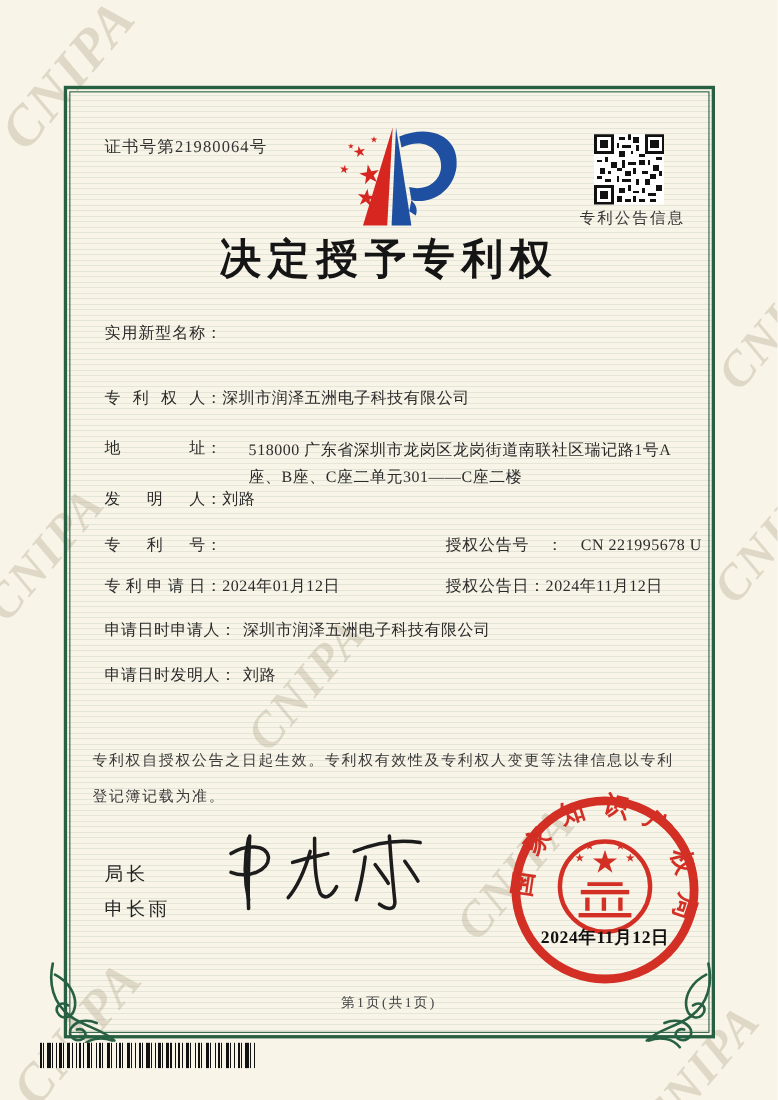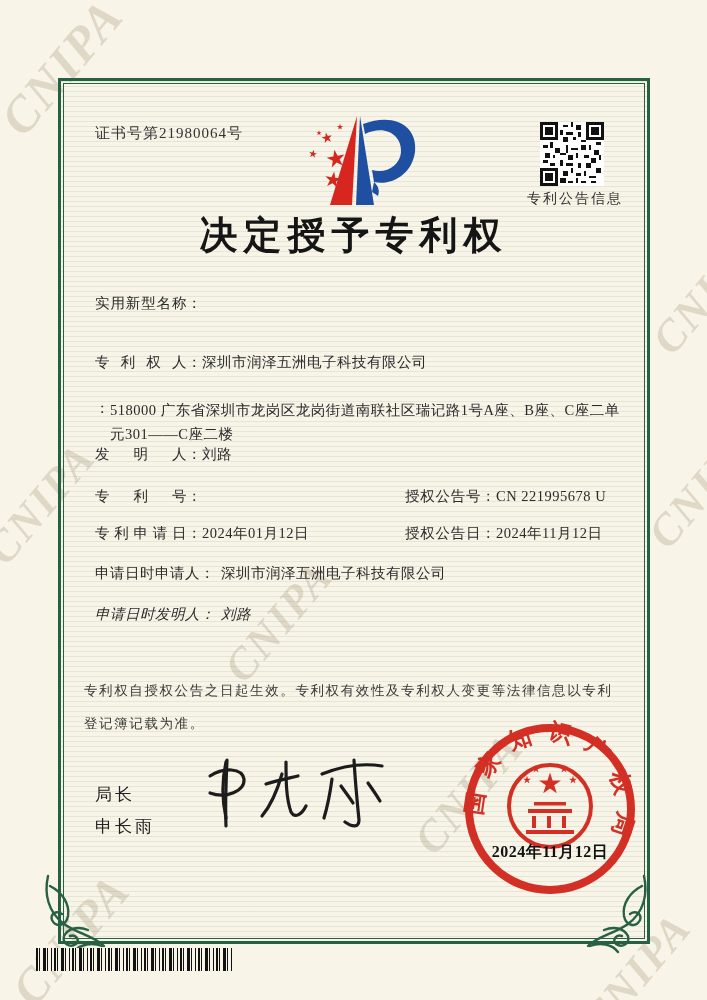--- a/index.html
+++ b/index.html
@@ -184,35 +184,36 @@
       <span class="colon">：</span>
   </div>
 
   <div class="row" style="top:352px;">
     <span class="lab">专利权人</span>
       <span class="colon">：</span>
     <span class="val">深圳市润泽五洲电子科技有限公司</span>
   </div>
 
   <div class="row" style="top:398px;">
-      <span class="colon">：</span>
-    <span class="val" style="line-height:24px;">518000 广东省深圳市龙岗区龙岗街道南联社区瑞记路1号A座、B座、C座二单元301——C座二楼</span>
+    <span class="lab">地址</span>
+      <span class="colon">：</span>
+    <span class="val" style="line-height:24px;margin-left:24px;">518000 广东省深圳市龙岗区龙岗街道南联社区瑞记路1号A座、B座、C座二单元301——C座二楼</span>
   </div>
 
   <div class="row" style="top:444px;">
     <span class="lab">发明人</span>
       <span class="colon">：</span>
     <span class="val">刘路</span>
   </div>
 
   <div class="col2" style="left:95px;top:486px;">
     <span class="lab2" style="width:92px;">专利号</span>
       <span class="colon">：</span>
   </div>
-  <div class="col2" style="left:405px;top:486px;">
+  <div class="col2" style="left:405px;top:486px;gap:16px;">
     <span class="lab2" style="width:76px;">授权公告号</span>
       <span class="colon">：</span>
     <span>CN 221995678 U</span>
   </div>
 
   <div class="col2" style="left:95px;top:523px;">
     <span class="lab2" style="width:92px;">专利申请日</span>
       <span class="colon">：</span>
     <span>2024年01月12日</span>
   </div>
@@ -221,21 +222,21 @@
       <span class="colon">：</span>
     <span>2024年11月12日</span>
   </div>
 
   <div class="col2" style="left:95px;top:563px;">
     <span>申请日时申请人</span>
       <span class="colon">：</span>
     <span style="margin-left:6px;">深圳市润泽五洲电子科技有限公司</span>
   </div>
 
-  <div class="col2" style="left:95px;top:604px;font-style:italic;">
+  <div class="col2" style="left:95px;top:604px;">
     <span>申请日时发明人</span>
       <span class="colon">：</span>
     <span style="margin-left:6px;">刘路</span>
   </div>
 
   <div class="statement">
     <div class="l2">专利权自授权公告之日起生效。专利权有效性及专利权人变更等法律信息以专利登记簿记载为准。</div>
   </div>
 
   <div class="director" style="top:783px;">局长</div>
@@ -274,16 +275,17 @@
       <rect x="73" y="82" width="32" height="3.5"></rect>
       <rect x="67" y="89" width="44" height="4"></rect>
       <rect x="71" y="96" width="4" height="12"></rect>
       <rect x="86" y="96" width="4" height="12"></rect>
       <rect x="101" y="96" width="4" height="12"></rect>
       <rect x="65" y="110" width="48" height="4"></rect>
     </g>
   </svg>
   <div class="seal-date">2024年11月12日</div>
 
+  <div class="footer">第1页(共1页)</div>
 
   <div class="barcode"></div>
 
 </div>
 
 </body></html>

